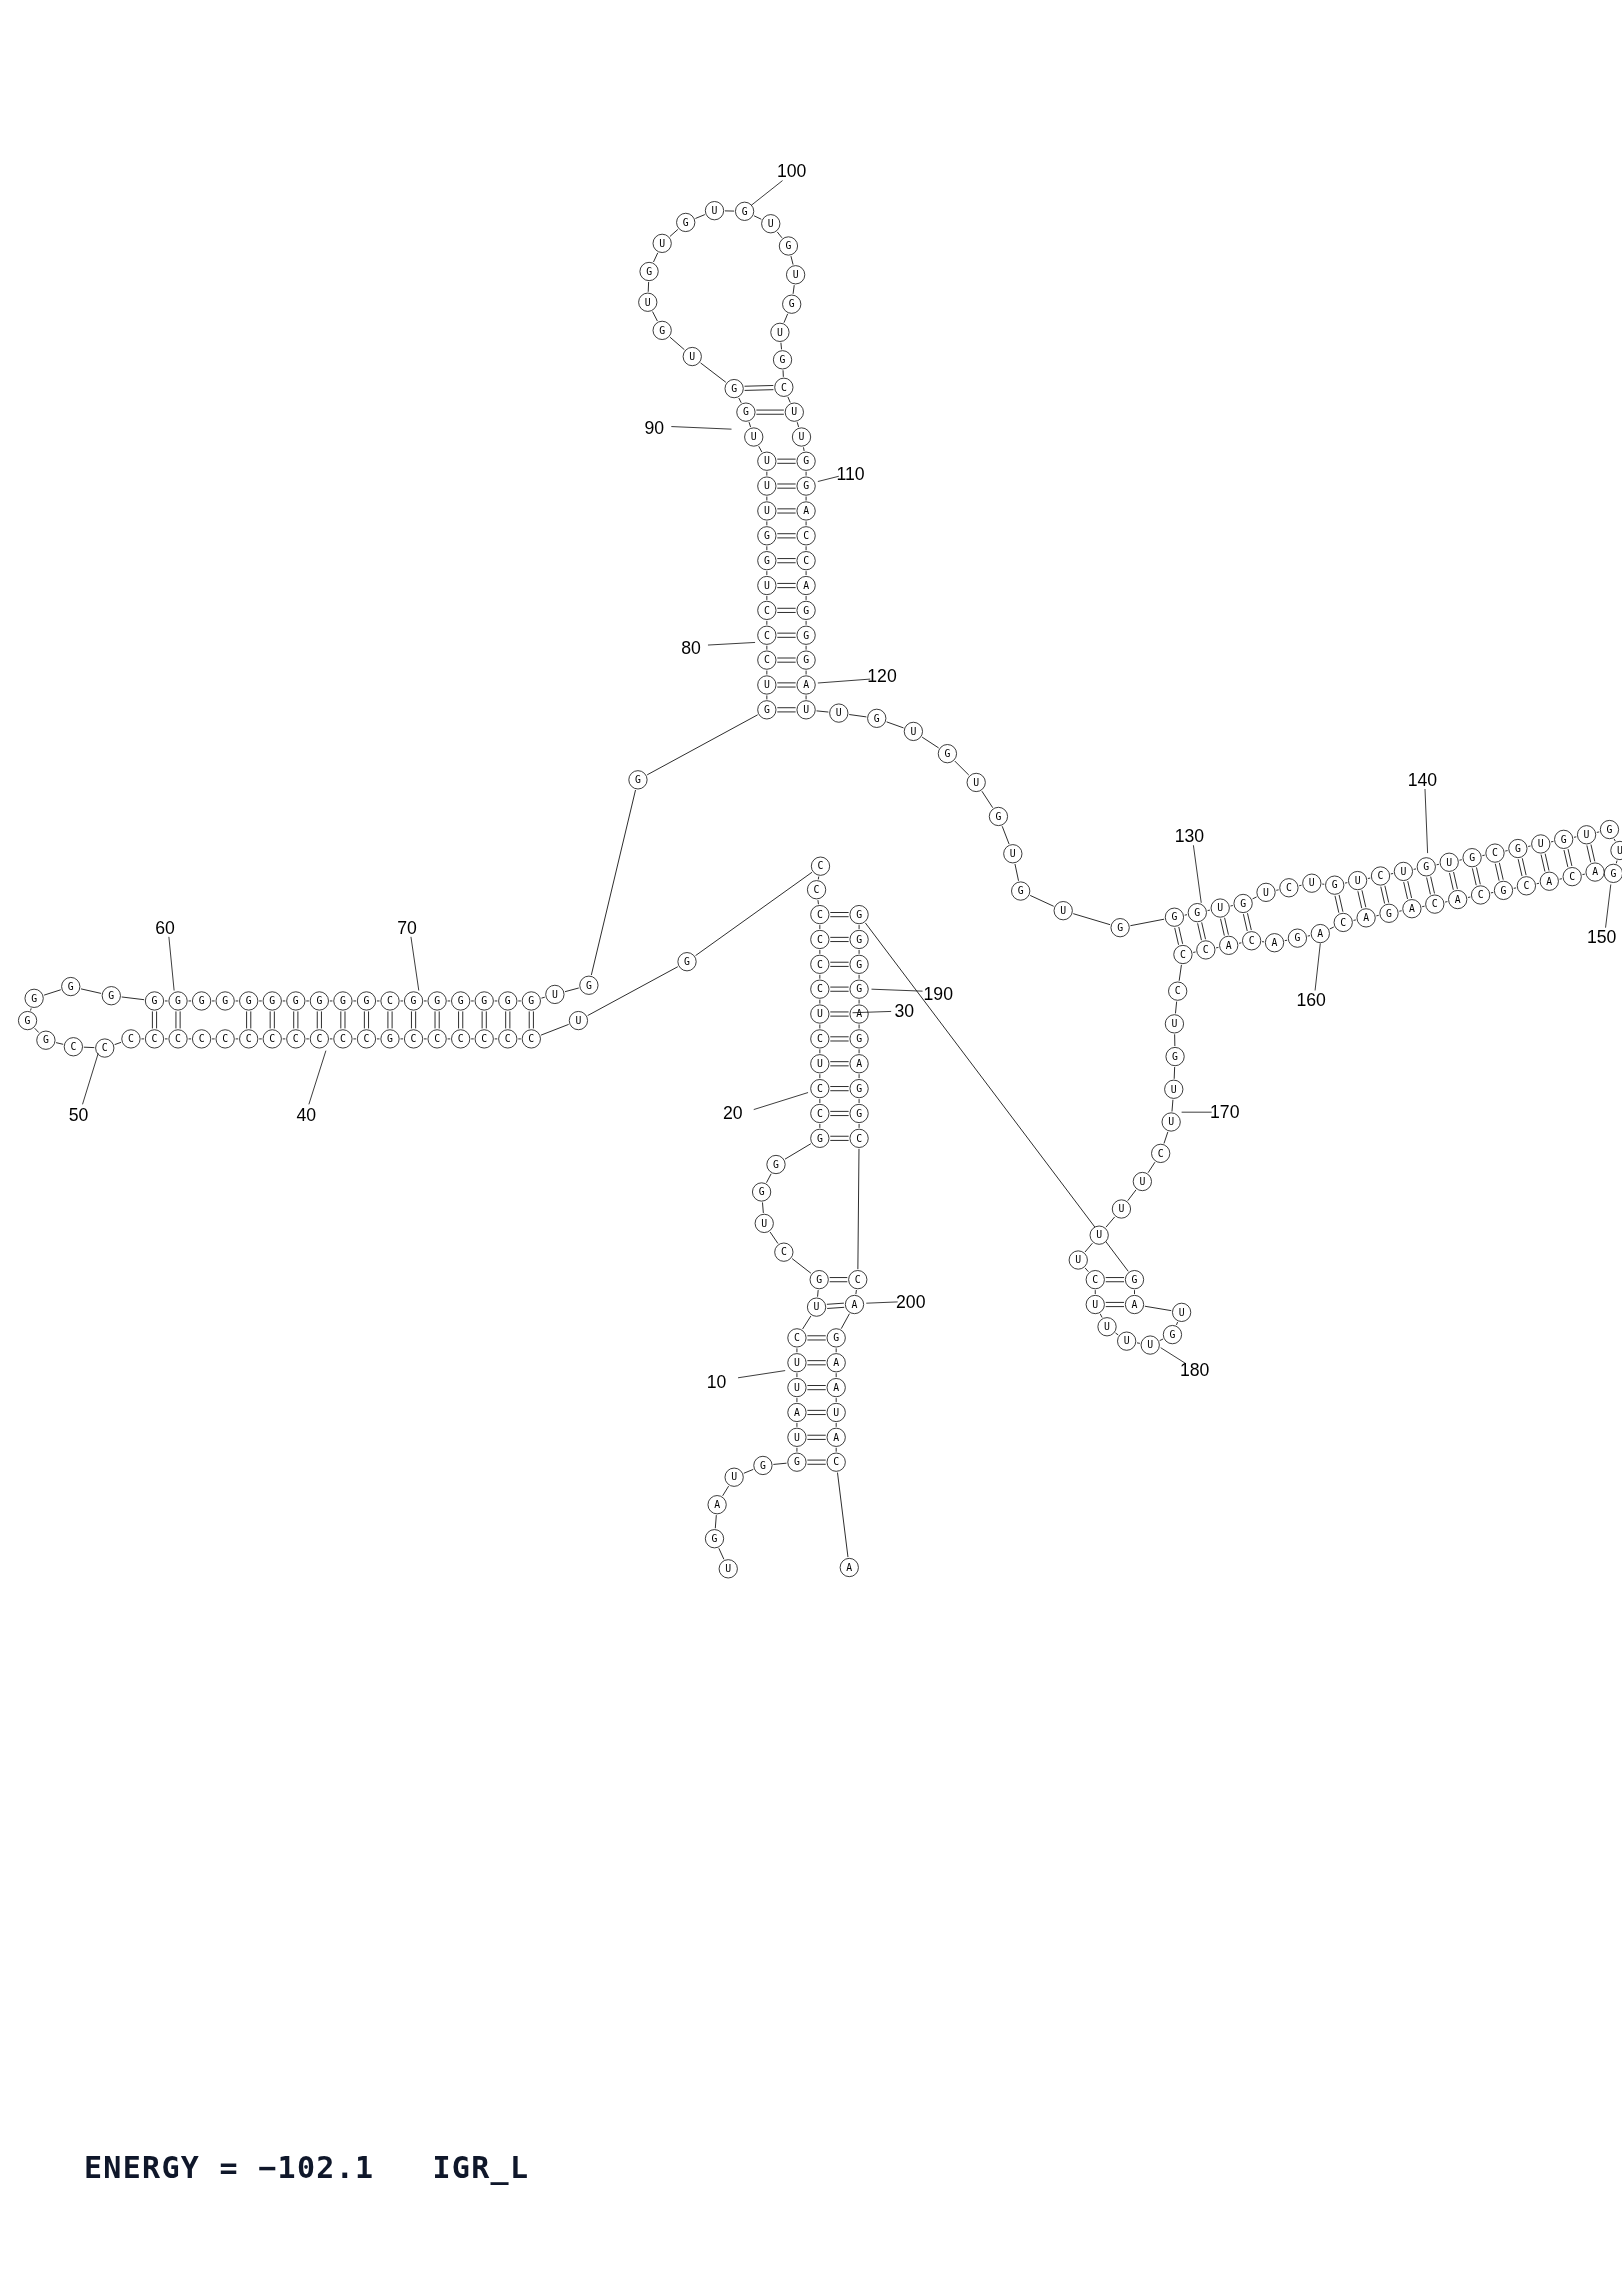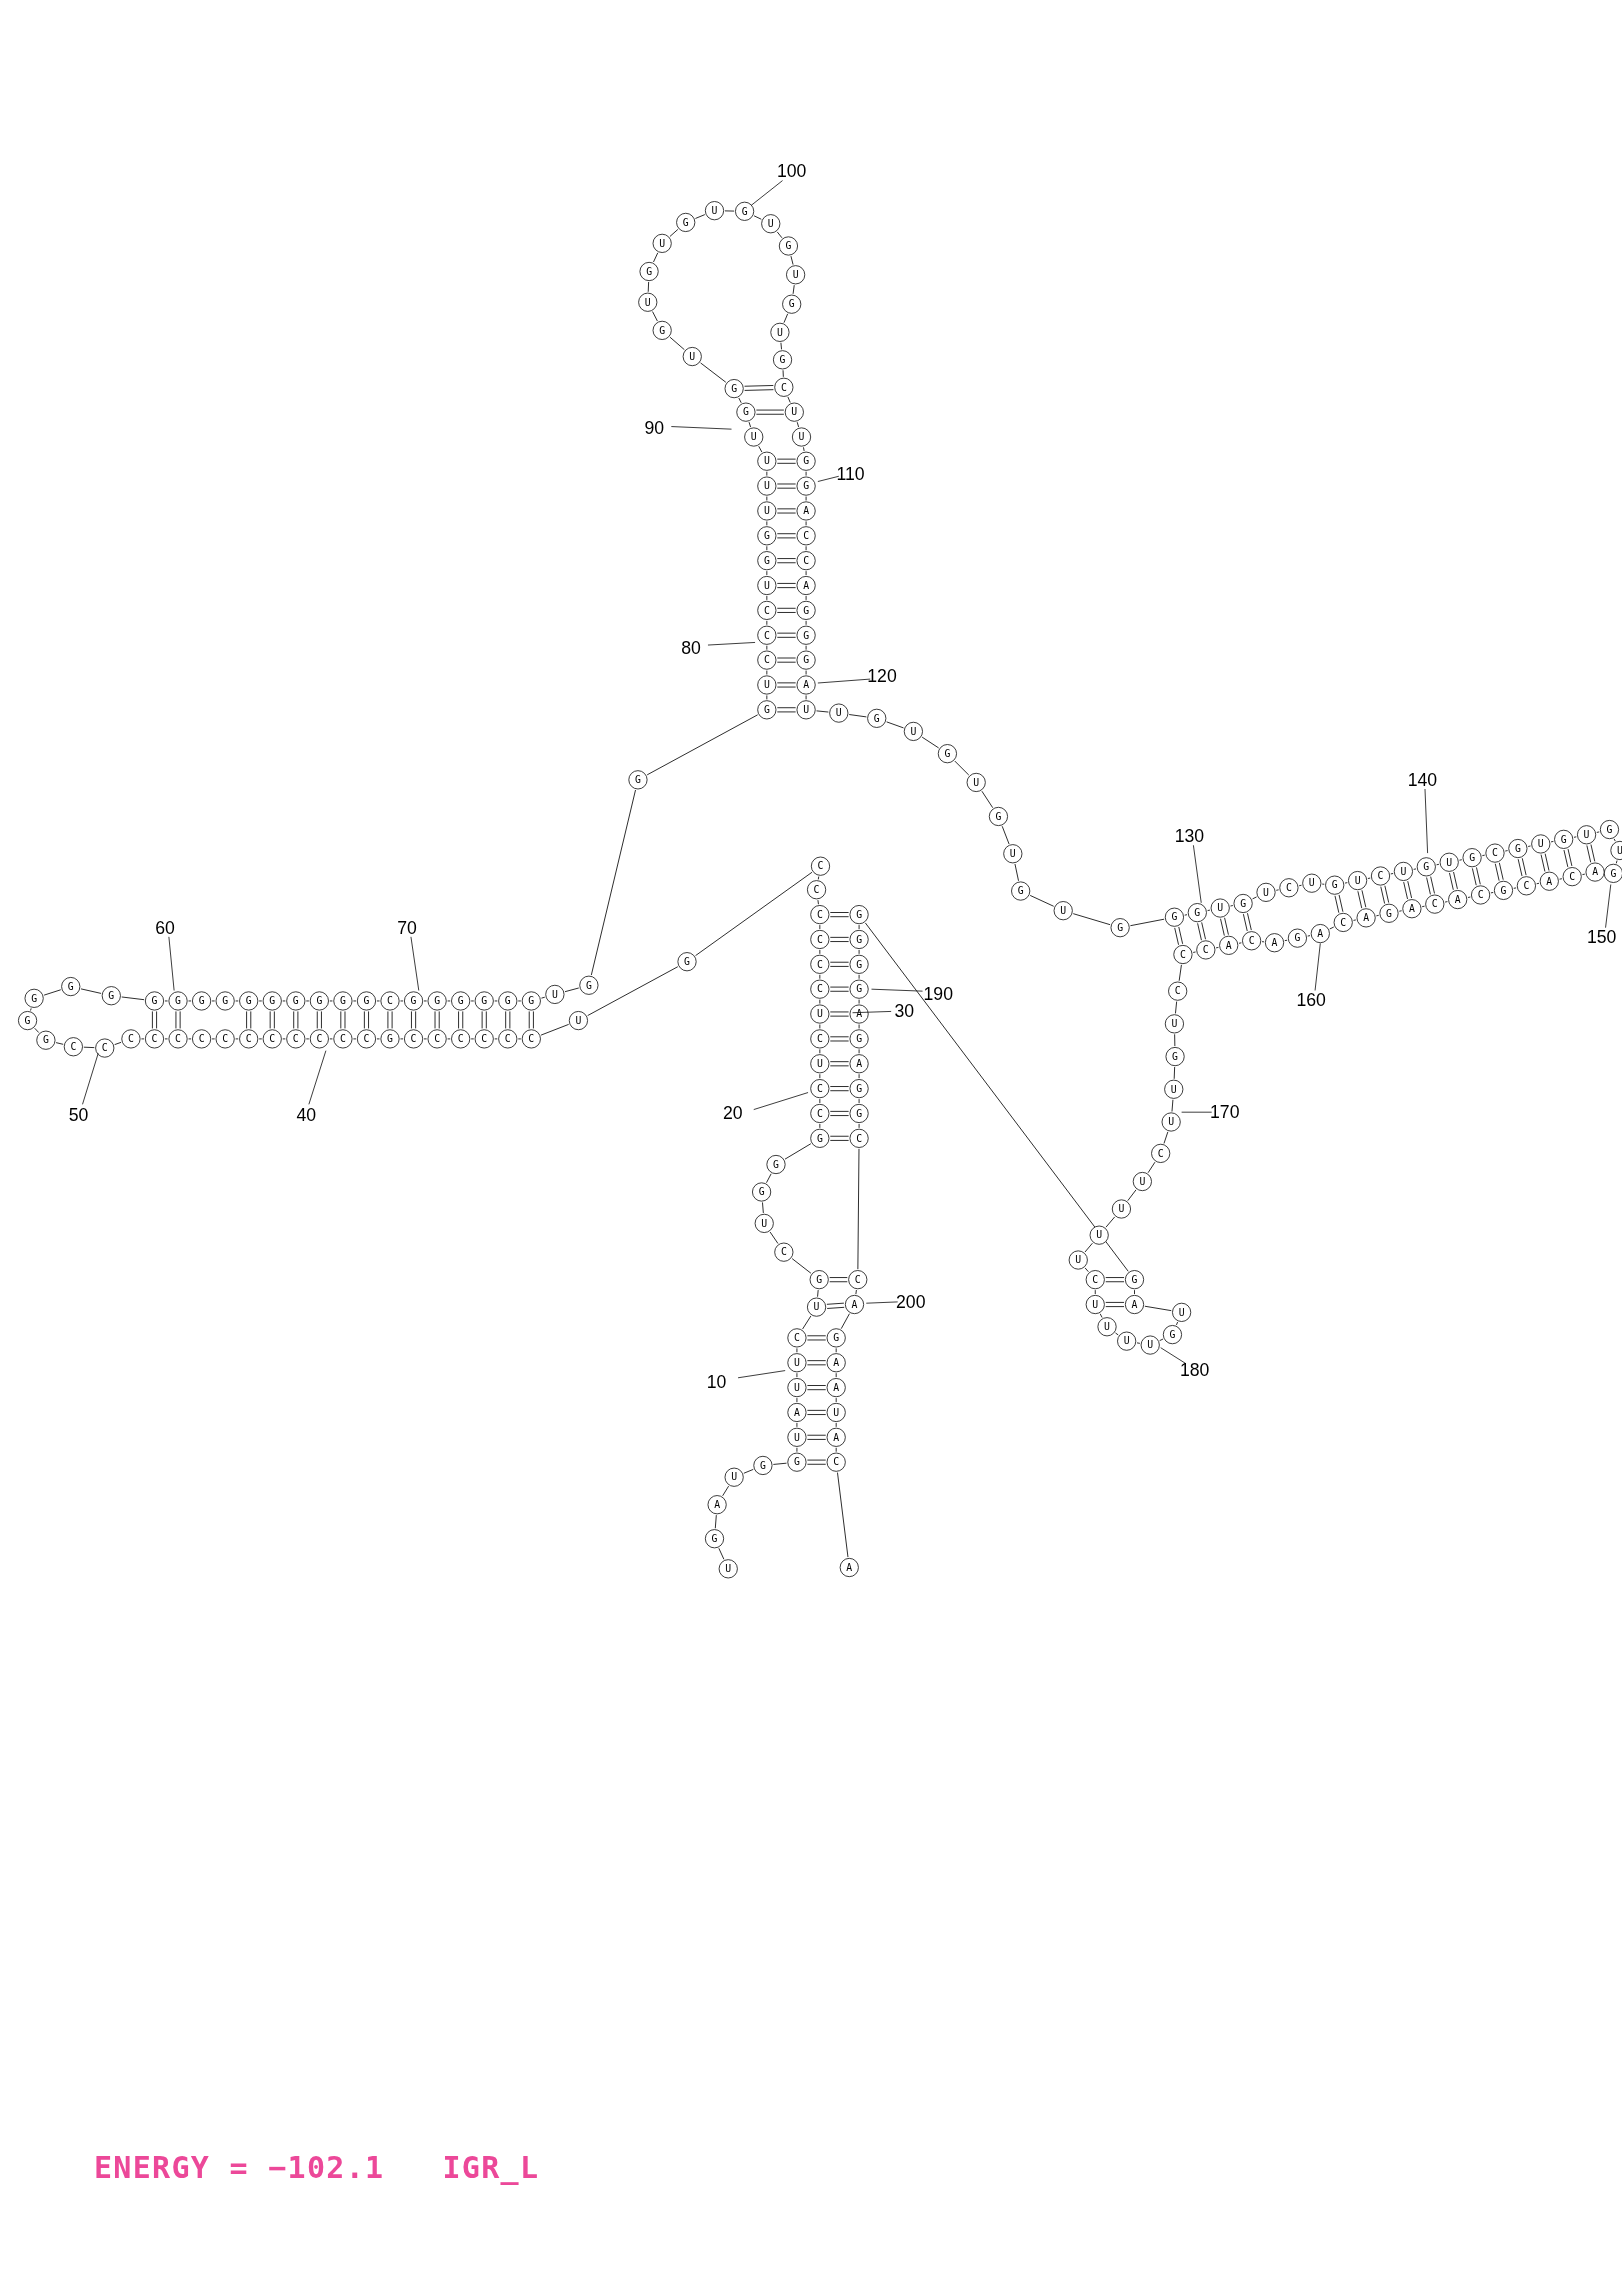--- a/index.html
+++ b/index.html
@@ -1,22 +1,22 @@
 <!DOCTYPE html>
 <html style="font-size:10.5px"><head>
 <meta charset="utf-8">
 <style>
   html,body{margin:0;padding:0;background:#ffffff;}
   body{position:relative;width:1622px;height:2295px;font-family:"Liberation Sans",sans-serif;}
   #plot-wrap{position:absolute;left:0;top:0;width:1622px;height:2295px;}
   svg{display:block;}
   .caption{
-    position:absolute;left:94px;top:2150px;
+    position:absolute;left:84px;top:2150px;
     font-family:"DejaVu Sans Mono",monospace;
-    font-weight:bold;font-size:30px;letter-spacing:1.3px;color:#ec4899;
+    font-weight:bold;font-size:30px;letter-spacing:1.3px;color:#0f172a;
     white-space:pre;
   }
 </style>
 </head>
 <body>
 
 <div id="plot-wrap">
   <svg id="rna-svg" xmlns="http://www.w3.org/2000/svg" width="1622" height="2295" viewBox="0 0 2479 3508">
       <line x1="1106.3553224065656" y1="2383.4449919381914" x2="1098.6446775934344" y2="2366.5550080618086" stroke="#1a1a1a" stroke-width="1.4"></line>
       <line x1="1093.227143982156" y1="2336.0471282319745" x2="1094.772856017844" y2="2315.9528717680255" stroke="#1a1a1a" stroke-width="1.4"></line>

